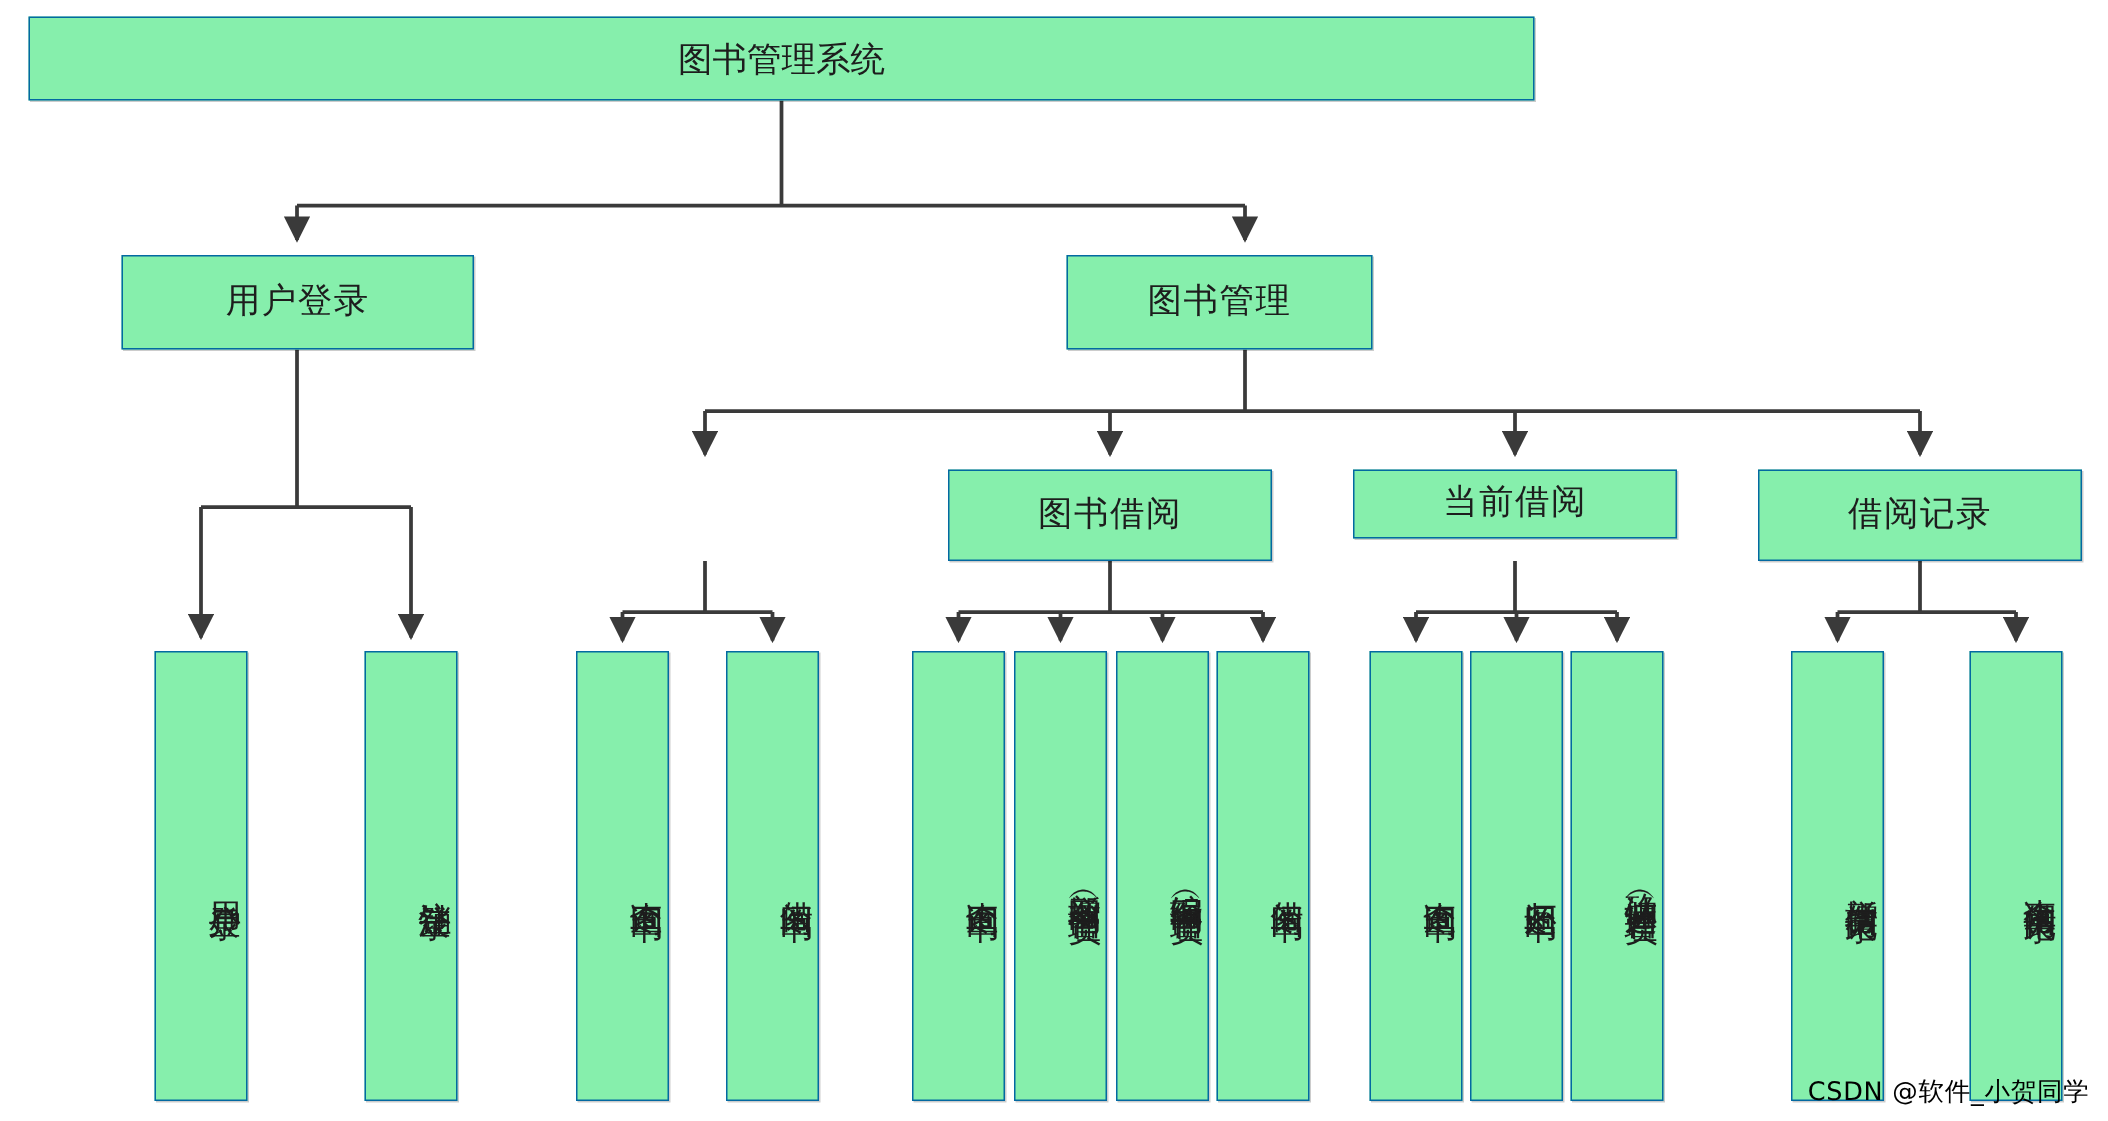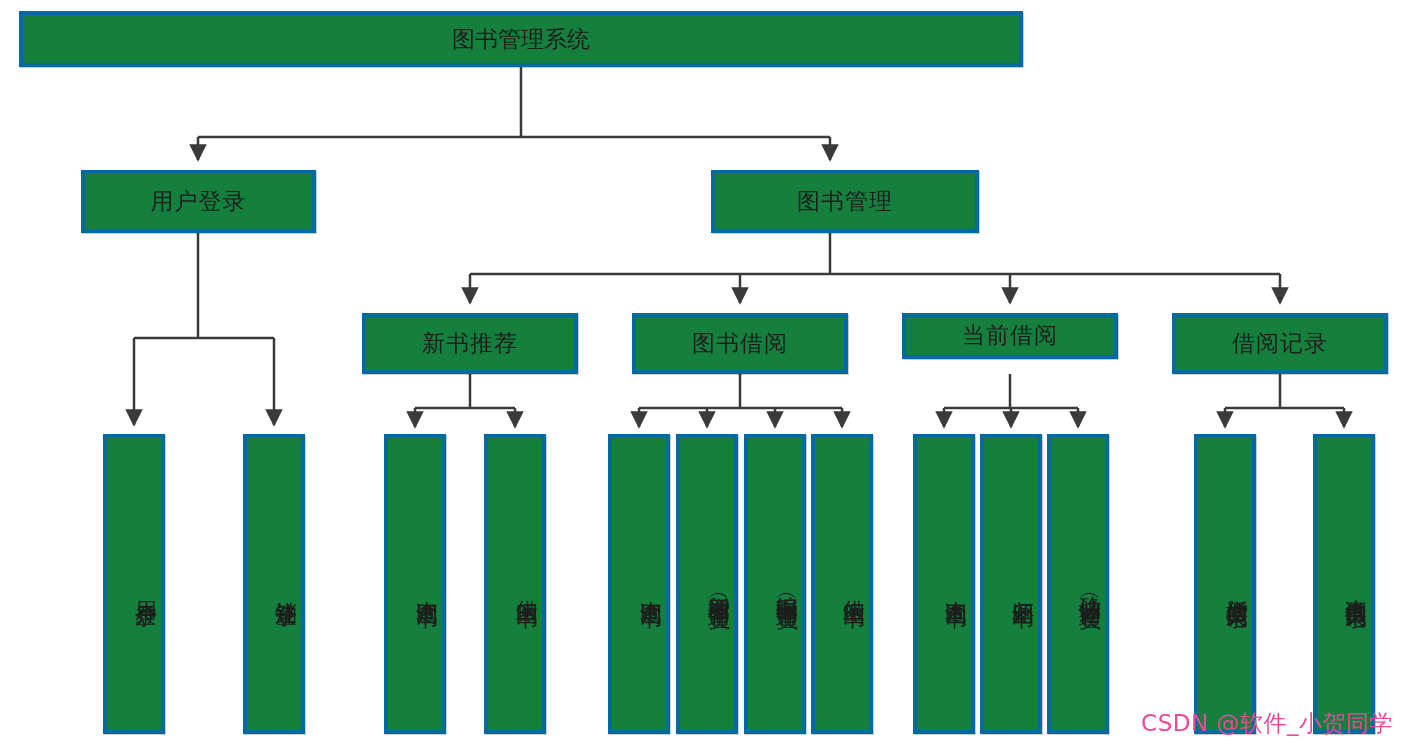--- a/index.html
+++ b/index.html
@@ -13,22 +13,22 @@
   #canvas {
     position: relative;
     width: 1405px;
     height: 747px;
     background: #ffffff;
     overflow: hidden;
   }
   .node {
     position: absolute;
     box-sizing: border-box;
-    border: 4px solid #0369a1;
-    background: #15803d;
+    border: 1px solid #0369a1;
+    background: #86efac;
     display: flex;
     align-items: center;
     justify-content: center;
     color: #1d1d1d;
     box-shadow: 1px 1px 0 rgba(0,0,0,0.20);
   }
   .node.h {
     font-size: 23px;
     letter-spacing: 1px;
     line-height: 1.2;
@@ -56,22 +56,22 @@
     left: 0;
     top: 0;
     width: 1405px;
     height: 747px;
     pointer-events: none;
   }
   .watermark {
     position: absolute;
     right: 12px;
     bottom: 8px;
-    font-size: 23px;
-    color: #ec4899;
+    font-size: 17px;
+    color: #000000;
     white-space: nowrap;
     letter-spacing: 0.5px;
   }
 </style>
 </head>
 <body>
 
 <div id="canvas">
 
   <svg class="links" viewBox="0 0 1405 747" xmlns="http://www.w3.org/2000/svg">
@@ -124,27 +124,24 @@
     </g>
   </svg>
 
   <div class="node root" style="left:19px; top:11px; width:1004px; height:56px;">
     <span>图书管理系统</span>
   </div>
 
   <div class="node h" style="left:81px; top:170px; width:235px; height:63px;">
     <span>用户登录</span>
   </div>
-  <div class="node h" style="left:711px; top:170px; width:268px; height:63px;">
+  <div class="node h" style="left:711px; top:170px; width:204px; height:63px;">
     <span>图书管理</span>
   </div>
 
-  <div class="node h" style="left:362px; top:313px; width:216px; height:61px;">
-    <span>新书推荐</span>
-  </div>
   <div class="node h" style="left:632px; top:313px; width:216px; height:61px;">
     <span>图书借阅</span>
   </div>
   <div class="node h" style="left:902px; top:313px; width:216px; height:46px;">
     <span>当前借阅</span>
   </div>
   <div class="node h" style="left:1172px; top:313px; width:216px; height:61px;text-align:center;">
     <span>借阅记录</span>
   </div>
 

